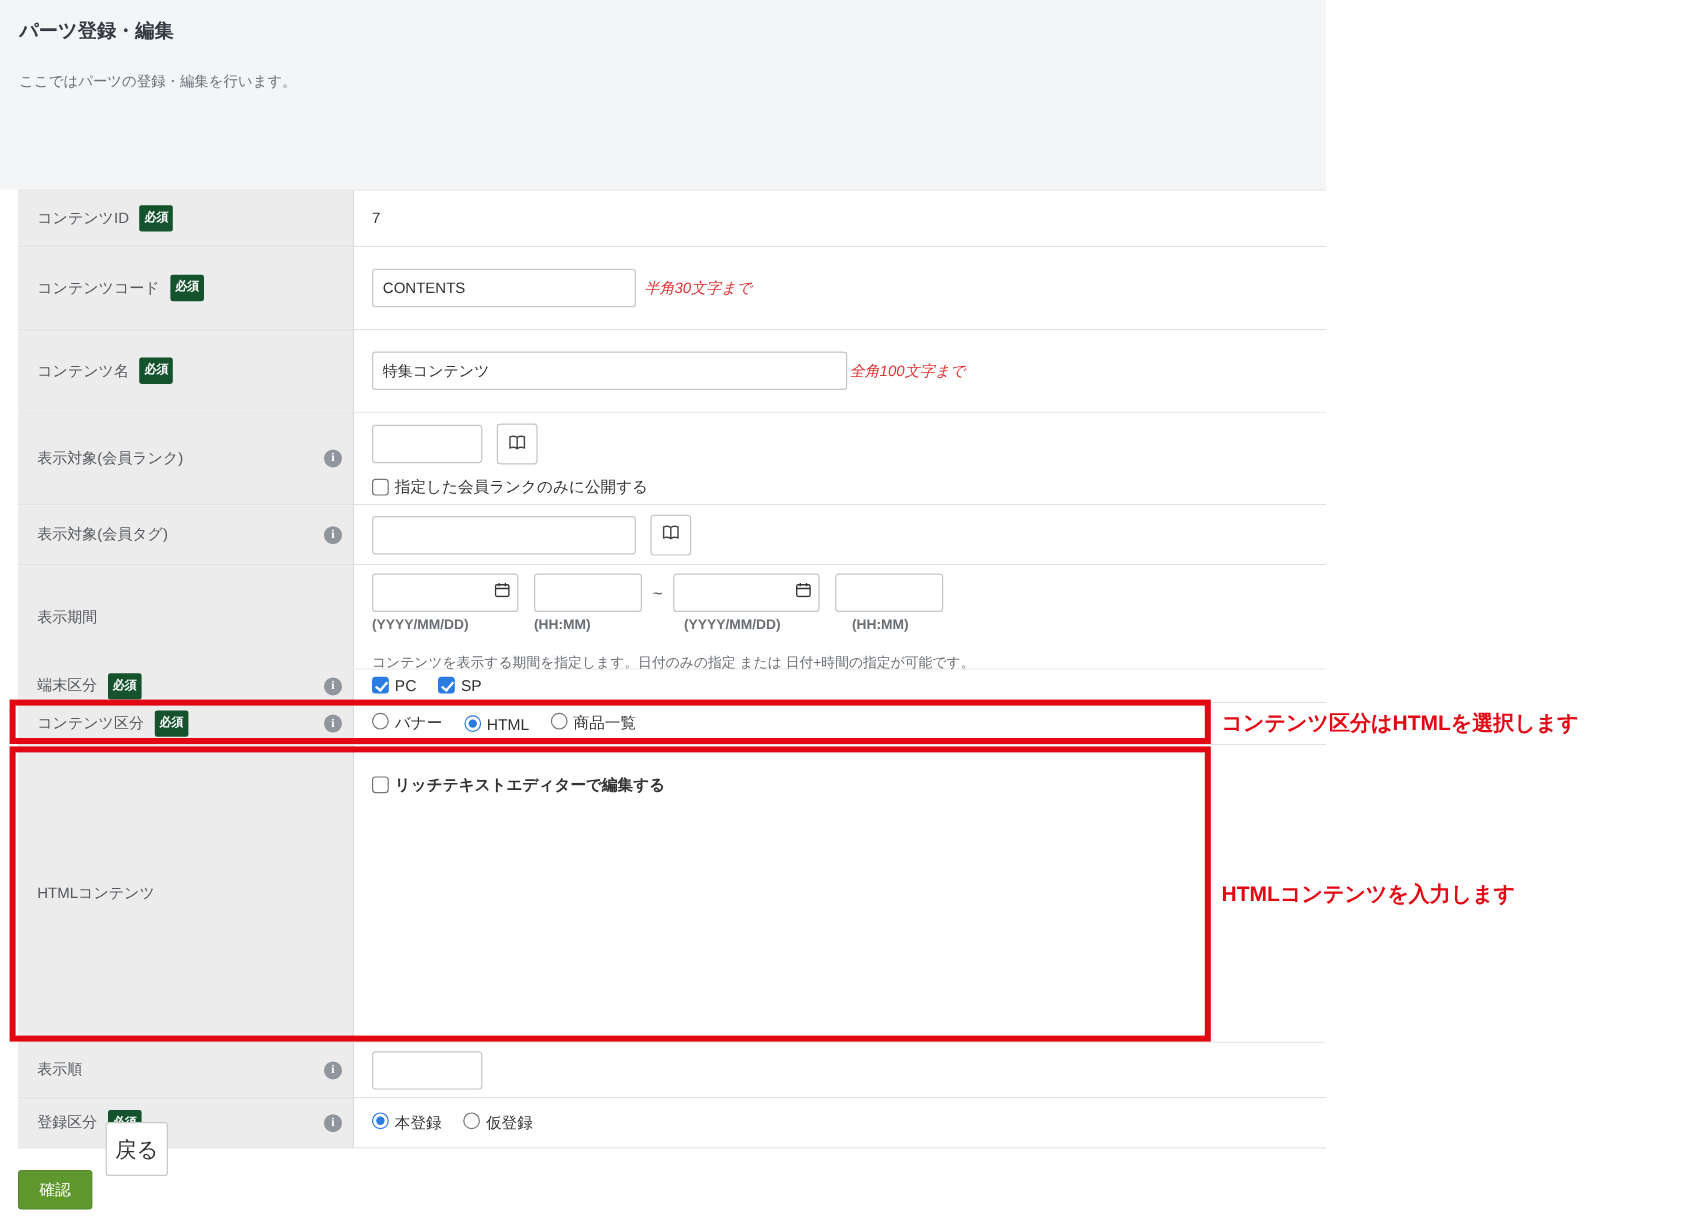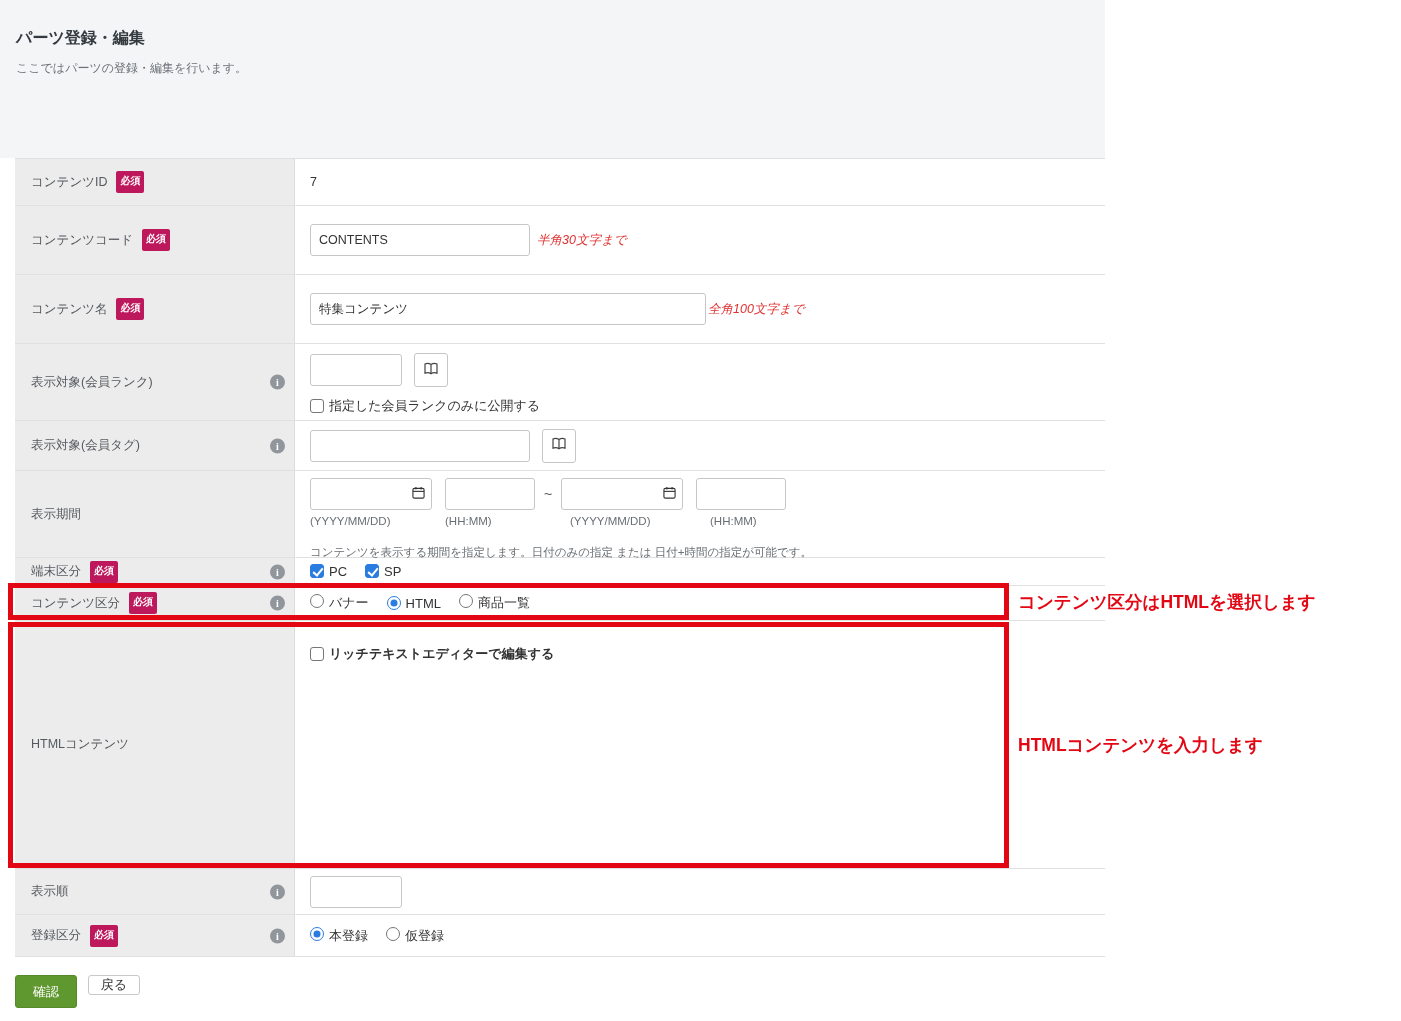--- a/index.html
+++ b/index.html
@@ -2,36 +2,36 @@
 <html lang="ja"><head>
 <meta charset="utf-8">
 <style>
   * { margin:0; padding:0; box-sizing:border-box; }
   html,body { width:1401px; height:1021px; background:#fff;
     font-family:"Liberation Sans","DejaVu Sans",sans-serif; }
   .page { position:relative; width:1401px; height:1021px; overflow:hidden; }
 
   
   .header-band { position:absolute; left:0; top:0; width:1105px; height:158px; background:#f4f5f7; }
-  .page-title { position:absolute; left:16px; top:28px; font-size:16px; font-weight:bold; color:#333a40; }
+  .page-title { position:absolute; left:16px; top:16px; font-size:16px; font-weight:bold; color:#333a40; }
   .page-desc  { position:absolute; left:16px; top:60px; font-size:12px; color:#6b7278; }
 
   
   .form-table { position:absolute; left:15px; top:158px; width:1090px; border-top:1px solid #e0e0e0; }
   .row { display:flex; border-bottom:1px solid #e0e0e0; }
   .label-cell { width:280px; background:#ececec; border-right:1px solid #ddd;
     position:relative; display:flex; align-items:center; padding-left:16px; }
   .label-text { font-size:12.5px; color:#55595e; }
   .content-cell { flex:1; background:#fff; padding-left:15px; position:relative; }
 
   .r1{height:47px}.r2{height:69px}.r3{height:69px}.r4{height:77px}.r5{height:50px}
   .r6{height:87px}.r7{height:28px}.r8{height:35px}.r9{height:248px}.r10{height:46px}.r11{height:42px}
 
-  .badge-required { display:inline-block; margin-left:9px; background:#be185d; color:#fff;
-    font-size:10px; line-height:1; padding:6px 4px; border-radius:2px; font-weight:bold;font-family:Liberation Mono, monospace; }
+  .badge-required { display:inline-block; margin-left:9px; background:#14532d; color:#fff;
+    font-size:10px; line-height:1; padding:6px 4px; border-radius:2px; font-weight:bold; }
   .info-icon { position:absolute; right:9px; top:50%; transform:translateY(-50%);
     width:15px; height:15px; border-radius:50%; background:#90969c; color:#fff;
     font-size:10px; font-weight:bold; text-align:center; line-height:15px;
     font-family:"Liberation Serif",serif; }
 
   .txt-input { border:1px solid #c6c6c6; border-radius:3px; height:32px; padding:0 8px;
     font-size:12.5px; color:#333; background:#fff; font-family:inherit; }
   .red-note { font-size:12.5px; color:#e03131;font-style:italic; }
 
   .vcenter { display:flex; align-items:center; }
@@ -72,23 +72,23 @@
   .red-box-1 { left:8px; top:583px; width:1001px; height:37px; }
   .red-box-2 { left:8px; top:622px; width:1001px; height:246px; }
   .annotation { position:absolute; color:#e30613; font-weight:bold; font-size:17.5px; z-index:6; }
   .annotation-1 { left:1018px; top:590px; }
   .annotation-2 { left:1018px; top:733px; }
 
   
   .btn-confirm { position:absolute; left:15px; top:975px; width:62px; height:33px;
     background:#609830; color:#fff; border:1px solid #55892a; border-radius:3px;
     font-size:13px; cursor:pointer; font-family:inherit; }
-  .btn-back { position:absolute; left:88px; top:975px; width:52px; height:20px;
+  .btn-back { position:absolute; left:88px; top:935px; width:52px; height:45px;
     background:#fff; color:#333; border:1px solid #c8c8c8; border-radius:3px;
-    font-size:13px; cursor:pointer; font-family:inherit; }
+    font-size:18px; cursor:pointer; font-family:inherit; }
 </style>
 </head>
 <body>
 
 <div class="page">
 
   <div class="header-band">
     <div class="page-title">パーツ登録・編集</div>
     <div class="page-desc">ここではパーツの登録・編集を行います。</div>
   </div>
@@ -192,21 +192,21 @@
               <svg width="13" height="13" viewBox="0 0 14 14">
                   <rect x="1" y="2.5" width="12" height="10.5" rx="1.5" fill="none" stroke="#333" stroke-width="1.2"></rect>
                   <line x1="1" y1="5.8" x2="13" y2="5.8" stroke="#333" stroke-width="1.2"></line>
                   <line x1="4.2" y1="1" x2="4.2" y2="3.8" stroke="#333" stroke-width="1.2"></line>
                   <line x1="9.8" y1="1" x2="9.8" y2="3.8" stroke="#333" stroke-width="1.2"></line>
                 </svg>
             </span>
           </span>
           <input class="txt-input" style="width: 90px; margin-left: 13px;">
         </div>
-        <div style="margin-top:5px;display:flex;">
+        <div style="margin-top:5px;display:flex;font-weight:bold;">
           <span class="fmt-label" style="width:135px;">(YYYY/MM/DD)</span>
           <span class="fmt-label" style="width:125px;">(HH:MM)</span>
           <span class="fmt-label" style="width:140px;">(YYYY/MM/DD)</span>
           <span class="fmt-label">(HH:MM)</span>
         </div>
         <div class="help-text" style="margin-top:18px;">コンテンツを表示する期間を指定します。日付のみの指定 または 日付+時間の指定が可能です。</div>
       </div>
     </div>
 
     <div class="row r7">

